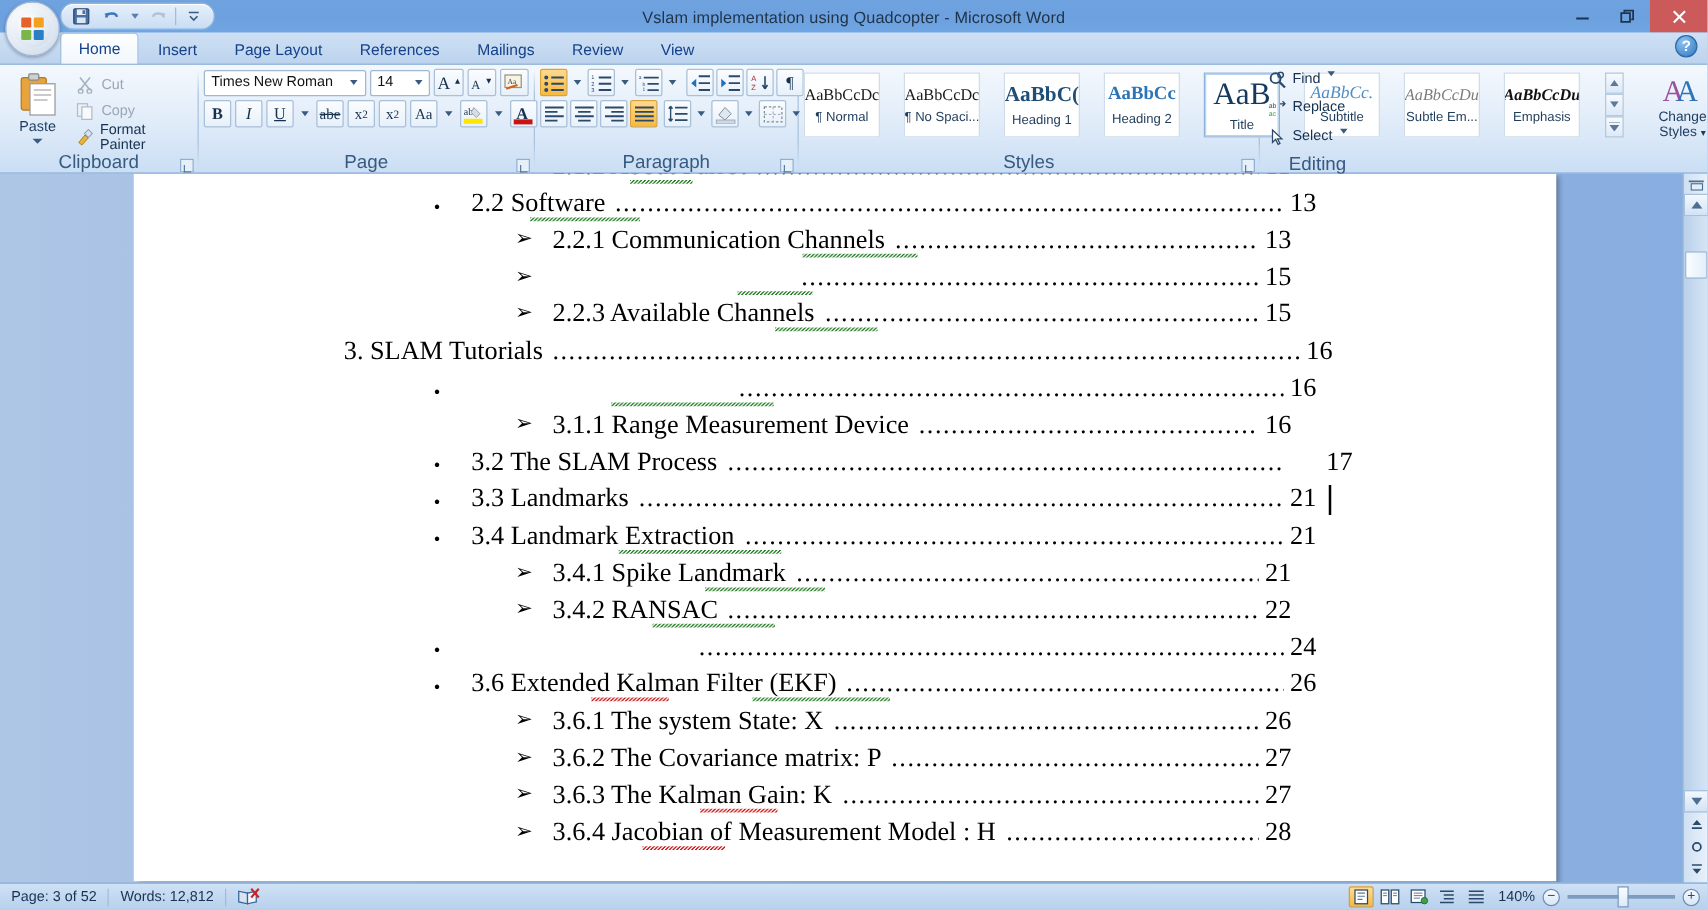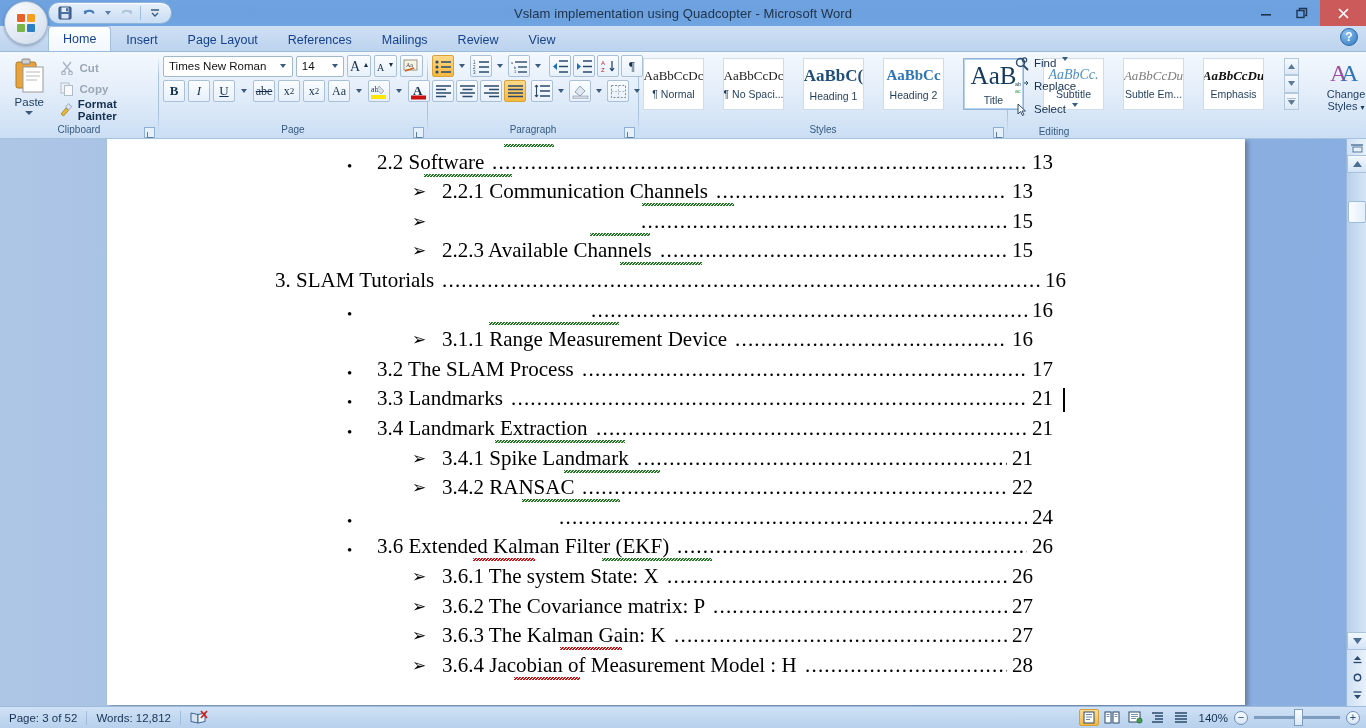--- a/index.html
+++ b/index.html
@@ -77,37 +77,37 @@
   
   .ribbon {
     position:absolute; left:0; top:52px; width:1366px; height:87px;
     background: linear-gradient(to bottom,#f3f8fd 0%,#e4eefa 45%,#d4e4f6 80%,#cadef4 100%);
     border-bottom:1px solid #a5c2e0;
     display:flex; align-items:stretch;
   }
   .group { position:relative; height:87px; display:flex; flex-direction:column; }
   .group-body { flex:1; display:flex; align-items:flex-start; padding:3px 4px 0 4px; }
   .group-label {
-    height:17px; line-height:16px; text-align:center; color:#365a80; font-size:10px;
+    height:17px; line-height:16px; text-align:center; color:#365a80; font-size:15px;
     position:relative;
   }
   .group-divider { width:1px; background:linear-gradient(to bottom,rgba(160,185,212,0),#a9c3de 25%,#a9c3de 75%,rgba(160,185,212,0)); margin:4px 0; }
   .dlg { position:absolute; right:3px; bottom:1px; width:11px;height:11px;
          border:1px solid #8fb0d2; background:#e6f0fb; }
   .dlg:after{content:"";position:absolute;left:2px;top:4px;width:5px;height:5px;border-left:1px solid #5c7e9e;border-bottom:1px solid #5c7e9e;}
 
   
   .clipboard { width:158px; }
   .paste-big { width:56px; display:flex;flex-direction:column;align-items:center; padding-top:2px; }
   .paste-icon { width:36px;height:38px; position:relative; }
   .paste-label { font-size:11.5px;color:#1c3c5e; margin-top:1px; }
   .paste-arrow { width:0;height:0;border-left:4px solid transparent;border-right:4px solid transparent;border-top:4px solid #3b5c7e; margin-top:3px;}
   .clip-cmds { display:flex;flex-direction:column; gap:1px; padding-top:3px;}
   .cmd { display:flex;align-items:center; gap:5px; height:20px; padding:0 4px; border-radius:2px; }
-  .cmd .lbl { font-size:11.5px; color:#9aa7b4;font-weight:bold; }
+  .cmd .lbl { font-size:11.5px; color:#9aa7b4; }
   .cmd.enabled .lbl { color:#15314f; }
   .cmd .ico { width:16px;height:16px;display:flex;align-items:center;justify-content:center;}
 
   
   .fontgroup { width:268px; }
   .fg-rows { display:flex;flex-direction:column; gap:3px; width:100%; }
   .fg-row { display:flex; align-items:center; gap:3px; }
   .combo {
     height:21px; background:#fff; border:1px solid #a0b8d0; border-radius:2px;
     display:flex; align-items:center; padding:0 2px 0 5px; font-size:11.5px; color:#121212;
@@ -749,21 +749,21 @@
           <div class="toc-line">
             <span class="arrow-b" style="left: 305px; top: 5px;">➢</span>
             <span class="entry" style="left: 335px; top: 1px;">3.1.1 Range Measurement Device</span>
             <span class="leader" style="left: 628px; width: 272px; top: 1px; bottom: auto;">........................................................................................................................................................................................................</span>
             <span class="pagenum" style="left: 905px; top: 1px;">16</span>
           </div>
           <div class="toc-line">
             <span class="bullet" style="left: 240px; top: 10px;">•</span>
             <span class="entry" style="left: 270px; top: 1px;">3.2 The SLAM Process</span>
             <span class="leader" style="left: 475px; width: 445px; top: 1px; bottom: auto;">........................................................................................................................................................................................................</span>
-            <span class="pagenum" style="left: 925px; top: 1px;">17</span>
+            <span class="pagenum" style="left: 954px; top: 1px;">17</span>
           </div>
           <div class="toc-line">
             <span class="bullet" style="left: 240px; top: 10px;">•</span>
             <span class="entry" style="left: 270px; top: 1px;">3.3 Landmarks</span>
             <span class="leader" style="left: 404px; width: 516px; top: 1px; bottom: auto;">........................................................................................................................................................................................................</span>
             <span class="pagenum" style="left: 925px; top: 1px;">21</span>
             <span class="caretline" style="left: 956px; top: 3px; height: 24px;"></span>
           </div>
           <div class="toc-line">
             <span class="bullet" style="left: 240px; top: 10px;">•</span>

